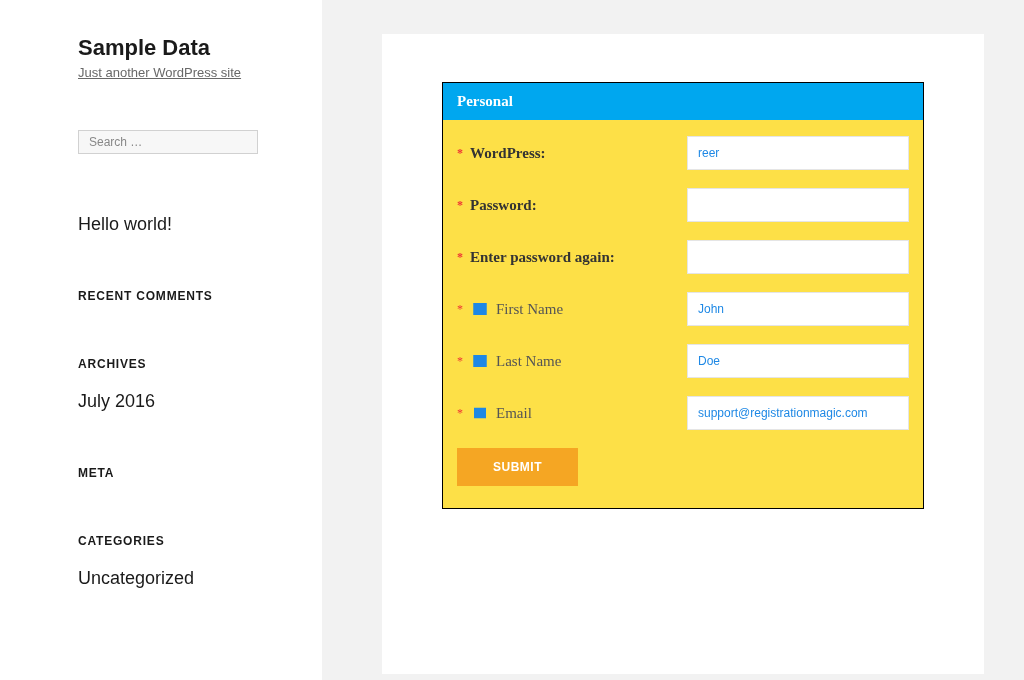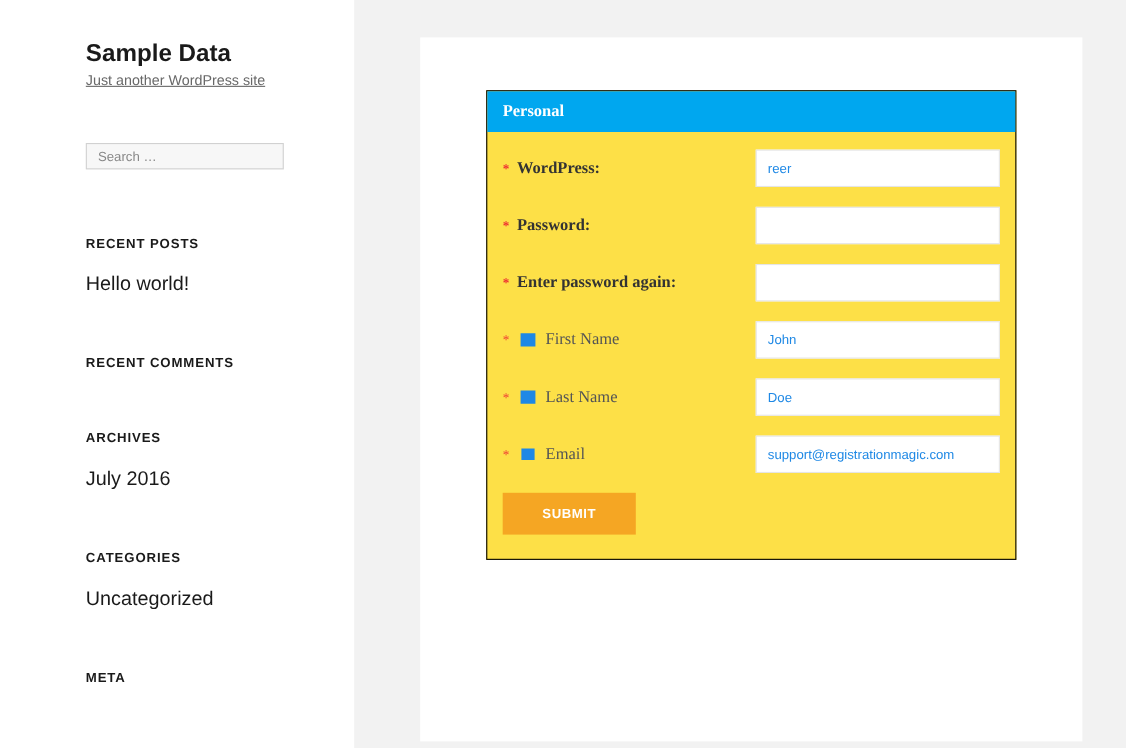--- a/index.html
+++ b/index.html
@@ -137,36 +137,35 @@
 </style>
 </head>
 <body>
 
 <div class="layout">
   <aside class="sidebar">
     <h1 class="site-title">Sample Data</h1>
     <div class="tagline">Just another WordPress site</div>
     <input class="search-box" type="text" placeholder="Search …" style="">
     <div class="widget">
-      <div class="widget-title">RECENT POSTS</div>
       <div class="widget-item">Hello world!</div>
     </div>
     <div class="widget">
       <div class="widget-title">RECENT COMMENTS</div>
     </div>
     <div class="widget">
       <div class="widget-title">ARCHIVES</div>
       <div class="widget-item">July 2016</div>
     </div>
     <div class="widget">
+      <div class="widget-title">META</div>
+    </div>
+    <div class="widget">
       <div class="widget-title">CATEGORIES</div>
       <div class="widget-item">Uncategorized</div>
-    </div>
-    <div class="widget">
-      <div class="widget-title">META</div>
     </div>
   </aside>
 
   <main class="main">
     <div class="content-card">
 
       <div class="form-wrap">
         <div class="section-bar">Personal</div>
         <div class="form-body">
 

